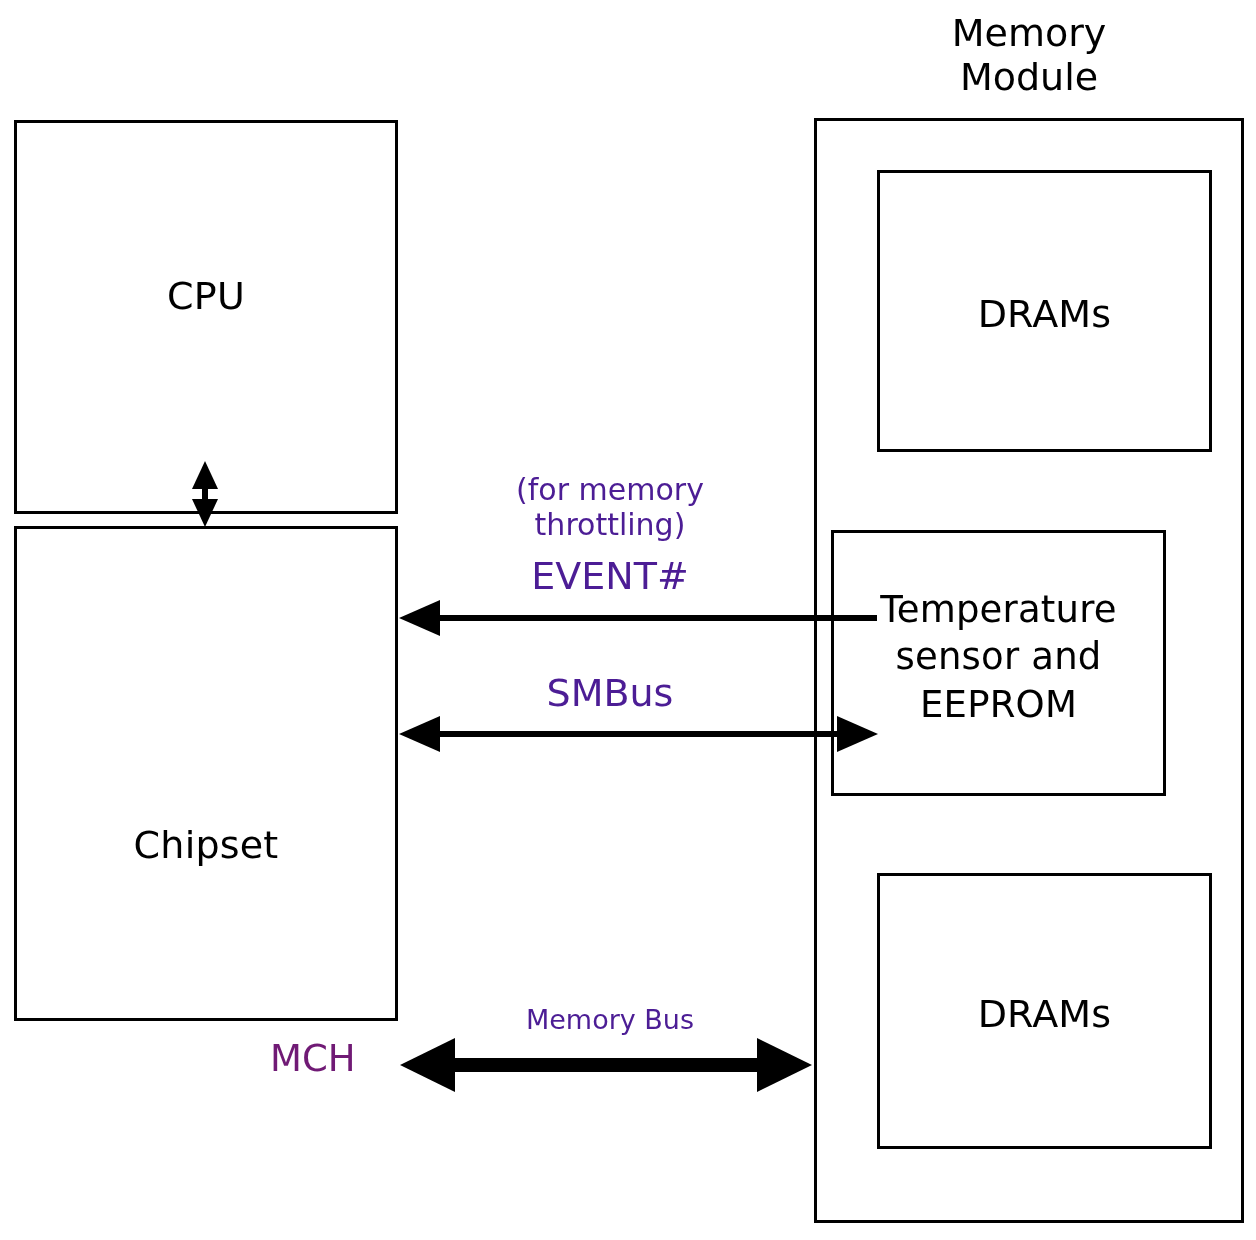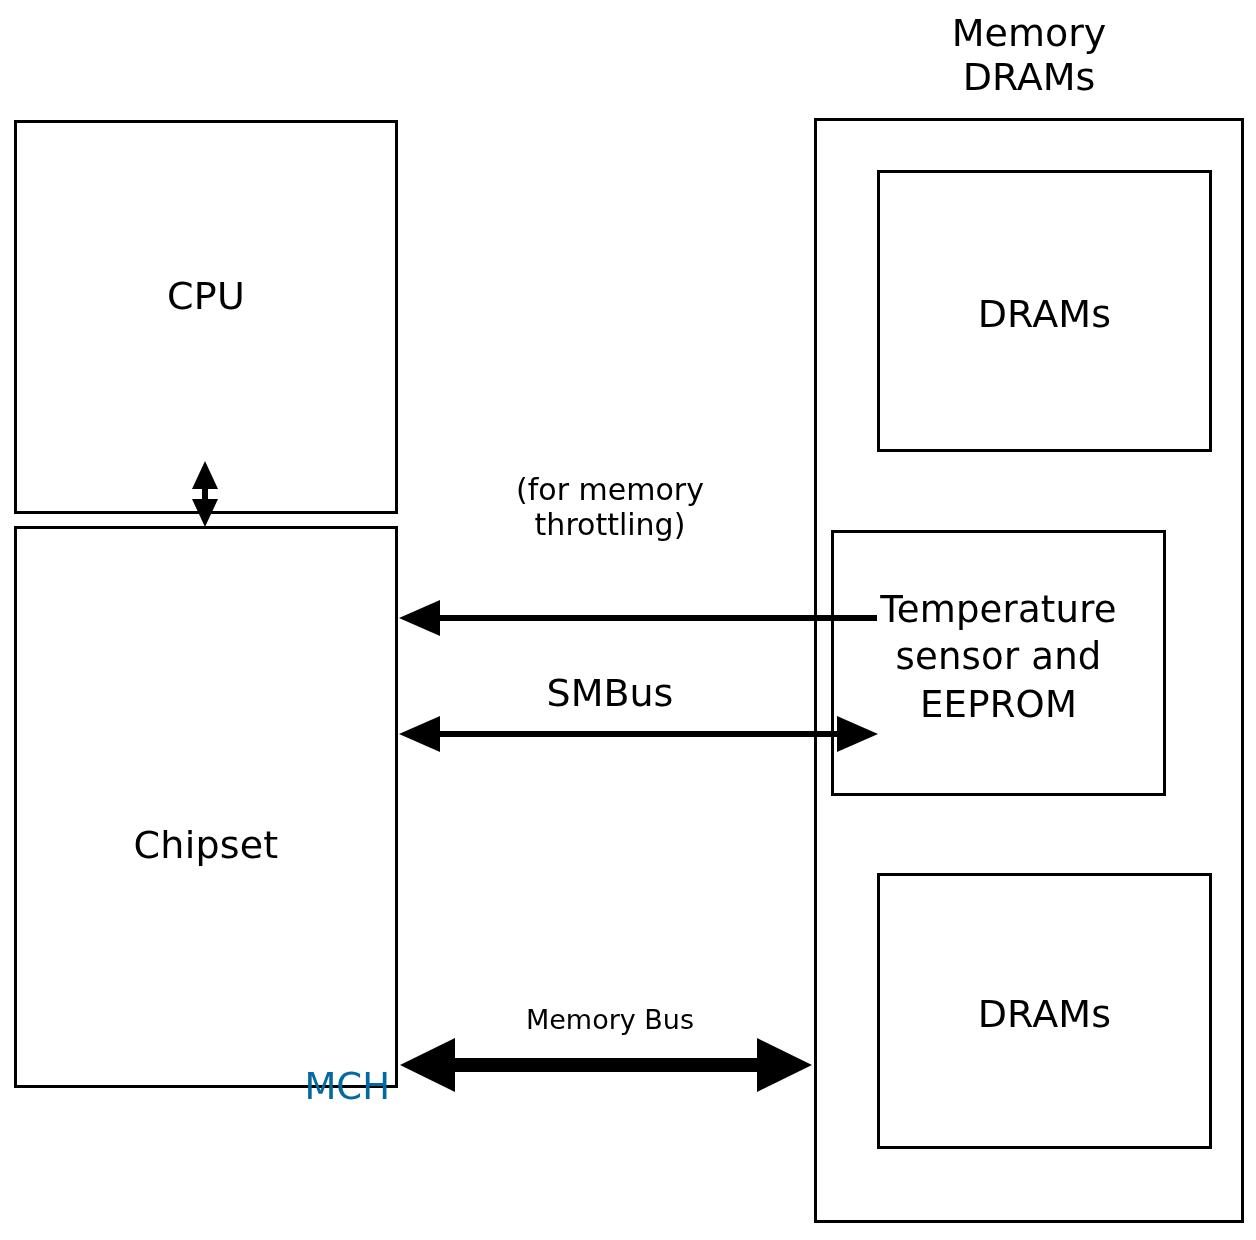--- a/index.html
+++ b/index.html
@@ -34,63 +34,62 @@
     text-align: center;
     font-size: 38px;
     line-height: 1.12;
     letter-spacing: 0.2px;
     white-space: pre-line;
     color: #000000;
   }
 
   
   #cpu-box        { left: 14px;  top: 120px;  width: 384px;  height: 394px; }
-  #chipset-box    { left: 14px;  top: 526px;  width: 384px;  height: 562px; }
+  #chipset-box    { left: 14px;  top: 526px;  width: 384px;  height: 495px; }
   #memmod-box     { left: 814px; top: 118px;  width: 430px;  height: 1105px; }
   #dram-top-box   { left: 877px; top: 170px;  width: 335px;  height: 282px; }
   #tempsensor-box { left: 831px; top: 530px;  width: 335px;  height: 266px; }
   #dram-bot-box   { left: 877px; top: 873px;  width: 335px;  height: 276px; }
 
   #cpu-label        { top: 152px; }
   #chipset-label    { top: 295px; }
   #dram-top-label   { top: 120px; }
   #dram-bot-label   { top: 117px; }
   #tempsensor-label { top: 53px; font-size: 37px; line-height: 1.28; }
 
   
   #mch-label {
     position: absolute;
     left: 270px;
     top: 1040px;
     width: 120px;
-    text-align: right;
+    text-align: left;
     font-size: 37px;
     line-height: 1;
-    color: #0369a1;
-    margin-top: 28px;
+    color: #701a75;
   }
 
   
   #memmod-title {
     position: absolute;
     left: 814px;
     top: 12px;
     width: 430px;
     text-align: center;
     font-size: 38px;
     line-height: 1.15;
     white-space: pre-line;
     color: #000000;
   }
 
   
   .conn-label {
     position: absolute;
     text-align: center;
-    color: #000000;
+    color: #4c1d95;
     white-space: pre-line;
   }
   #throttle-label {
     left: 420px;
     top: 472px;
     width: 380px;
     font-size: 30px;
     line-height: 1.18;
   }
   #event-label {
@@ -124,21 +123,21 @@
     height: 1240px;
     pointer-events: none;
   }
 </style>
 </head>
 <body>
 
 <div id="canvas">
 
   <div id="memmod-title">Memory
-DRAMs</div>
+Module</div>
 
   <div class="box" id="cpu-box">
     <div class="box-label" id="cpu-label">CPU</div>
   </div>
 
   <div class="box" id="chipset-box">
     <div class="box-label" id="chipset-label">Chipset</div>
   </div>
 
   <div id="mch-label">MCH</div>
@@ -155,20 +154,21 @@
 EEPROM</div>
   </div>
 
   <div class="box" id="dram-bot-box">
     <div class="box-label" id="dram-bot-label">DRAMs</div>
   </div>
 
   <div class="conn-label" id="throttle-label">(for memory
 throttling)</div>
 
+  <div class="conn-label" id="event-label">EVENT#</div>
 
   <div class="conn-label" id="smbus-label">SMBus</div>
 
   <div class="conn-label" id="membus-label">Memory Bus</div>
 
   <svg id="connectors" viewBox="0 0 1256 1240" xmlns="http://www.w3.org/2000/svg">
 
     <g>
       <line x1="205" y1="470" x2="205" y2="518" stroke="#000000" stroke-width="6"></line>
       <polygon points="205,461 192,489 218,489" fill="#000000"></polygon>

